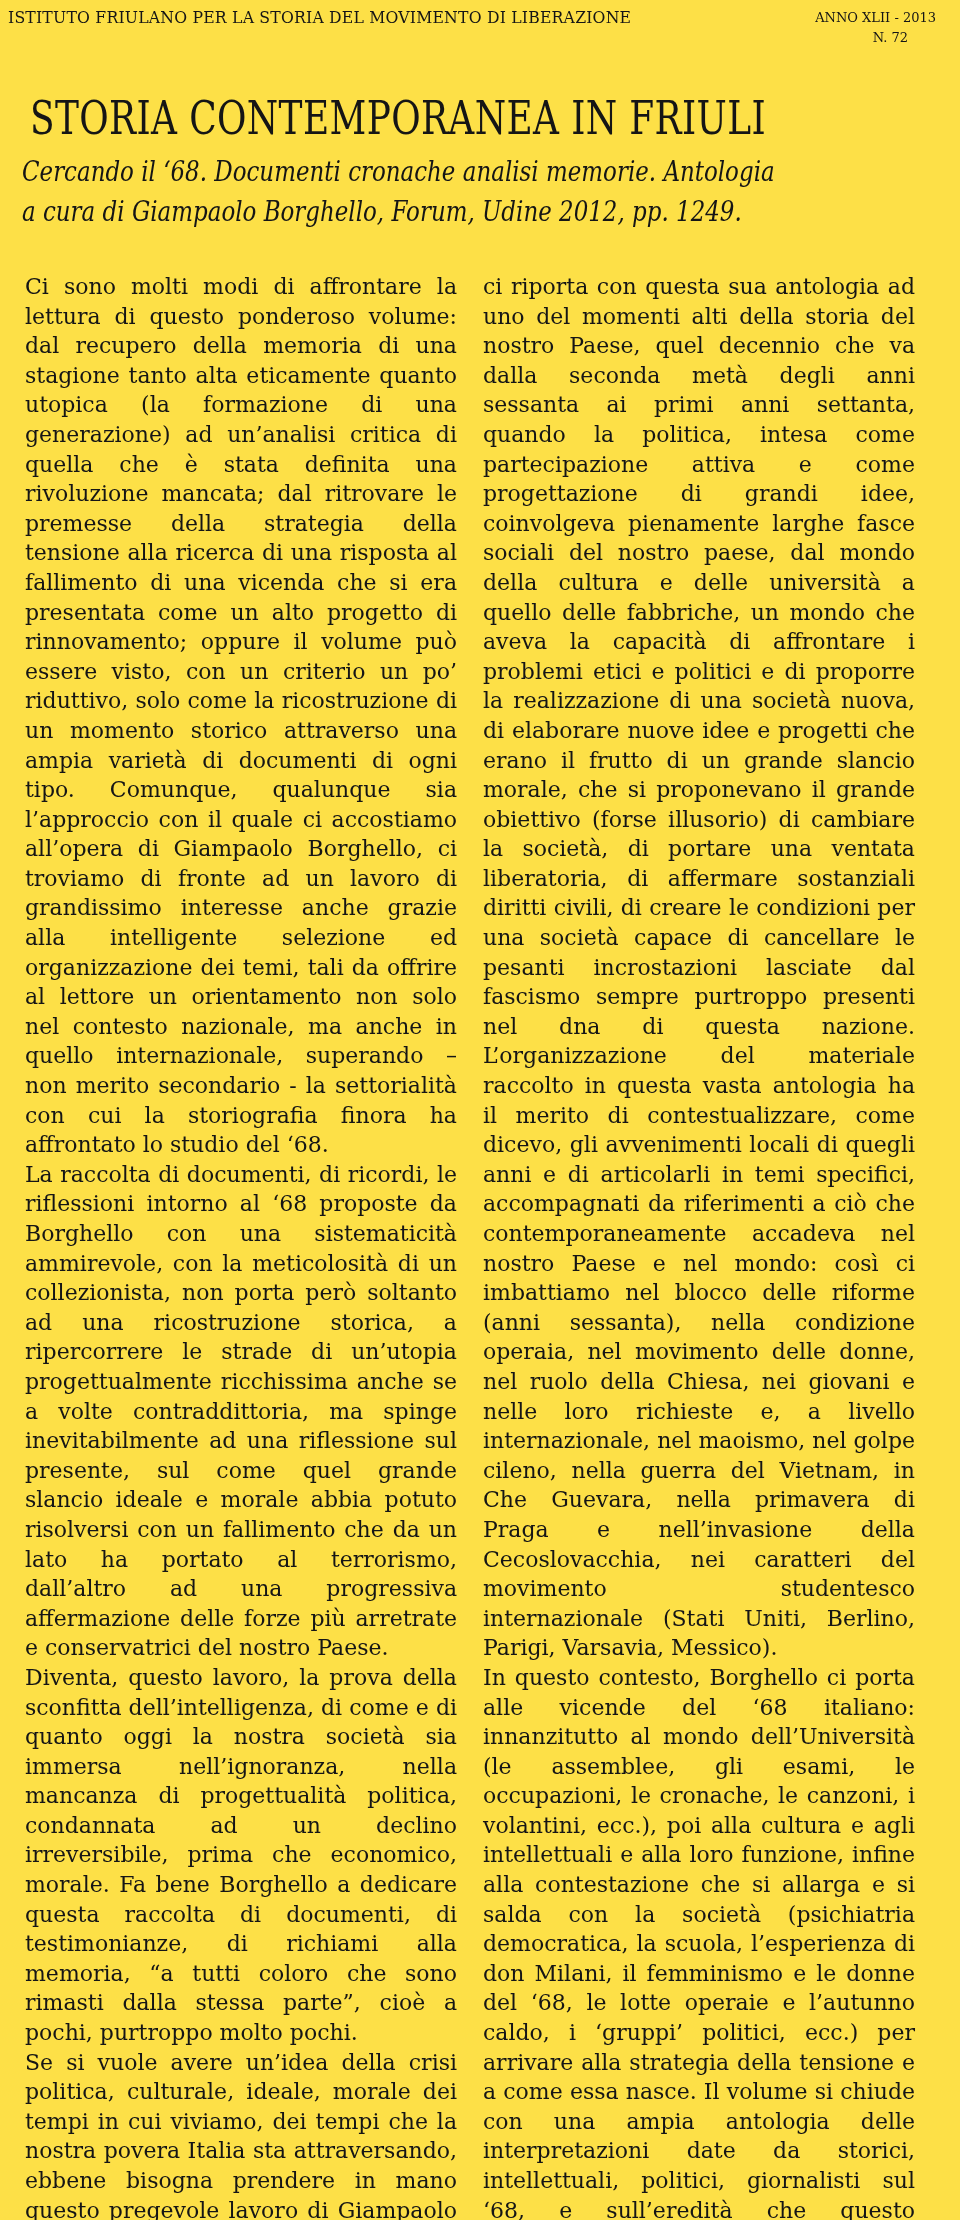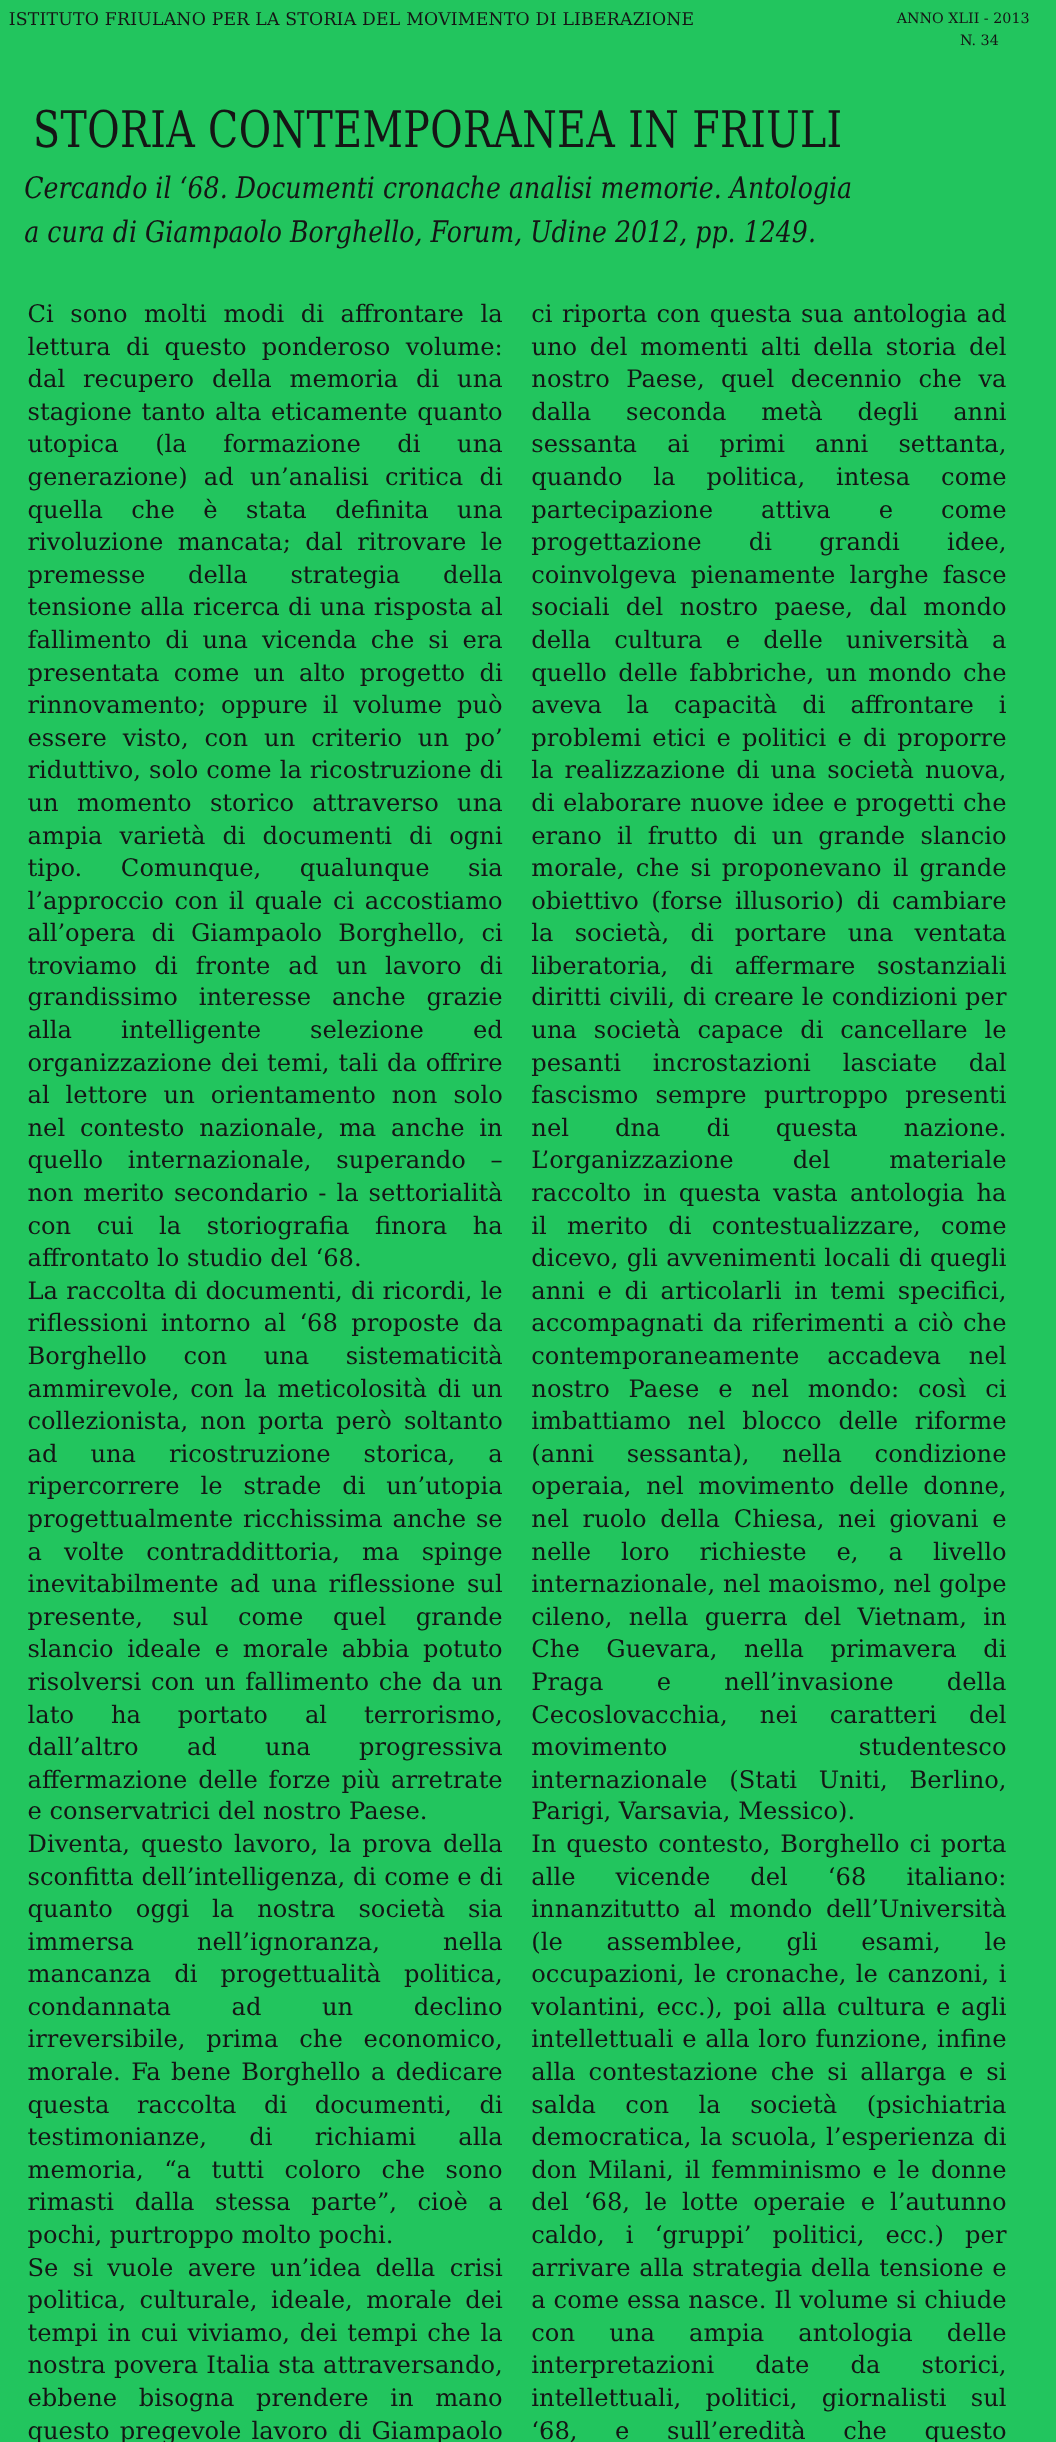--- a/index.html
+++ b/index.html
@@ -4,21 +4,21 @@
 <style>
   html, body {
     margin: 0;
     padding: 0;
     background: #ffffff;
   }
   .page {
     position: relative;
     width: 960px;
     height: 2220px;
-    background: #22c55e;
+    background: #fde047;
     color: #151515;
     font-family: "DejaVu Serif", "Liberation Serif", serif;
     overflow: hidden;
   }
   .header {
     position: absolute;
     top: 8px;
     left: 8px;
     right: 24px;
     display: flex;
@@ -85,21 +85,21 @@
 </style>
 </head>
 <body>
 
 <div class="page">
 
   <div class="header">
     <div class="header-left">ISTITUTO FRIULANO PER LA STORIA DEL MOVIMENTO DI LIBERAZIONE</div>
     <div class="header-right">
       <div>ANNO XLII - 2013</div>
-      <div class="issue-no">N. 34</div>
+      <div class="issue-no">N. 72</div>
     </div>
   </div>
 
   <h1 class="title">STORIA CONTEMPORANEA IN FRIULI</h1>
 
   <div class="subtitle">
     <div class="sub1">Cercando il ‘68. Documenti cronache analisi memorie. Antologia</div>
     <div class="sub2">a cura di Giampaolo Borghello, Forum, Udine 2012, pp. 1249.</div>
   </div>
 

